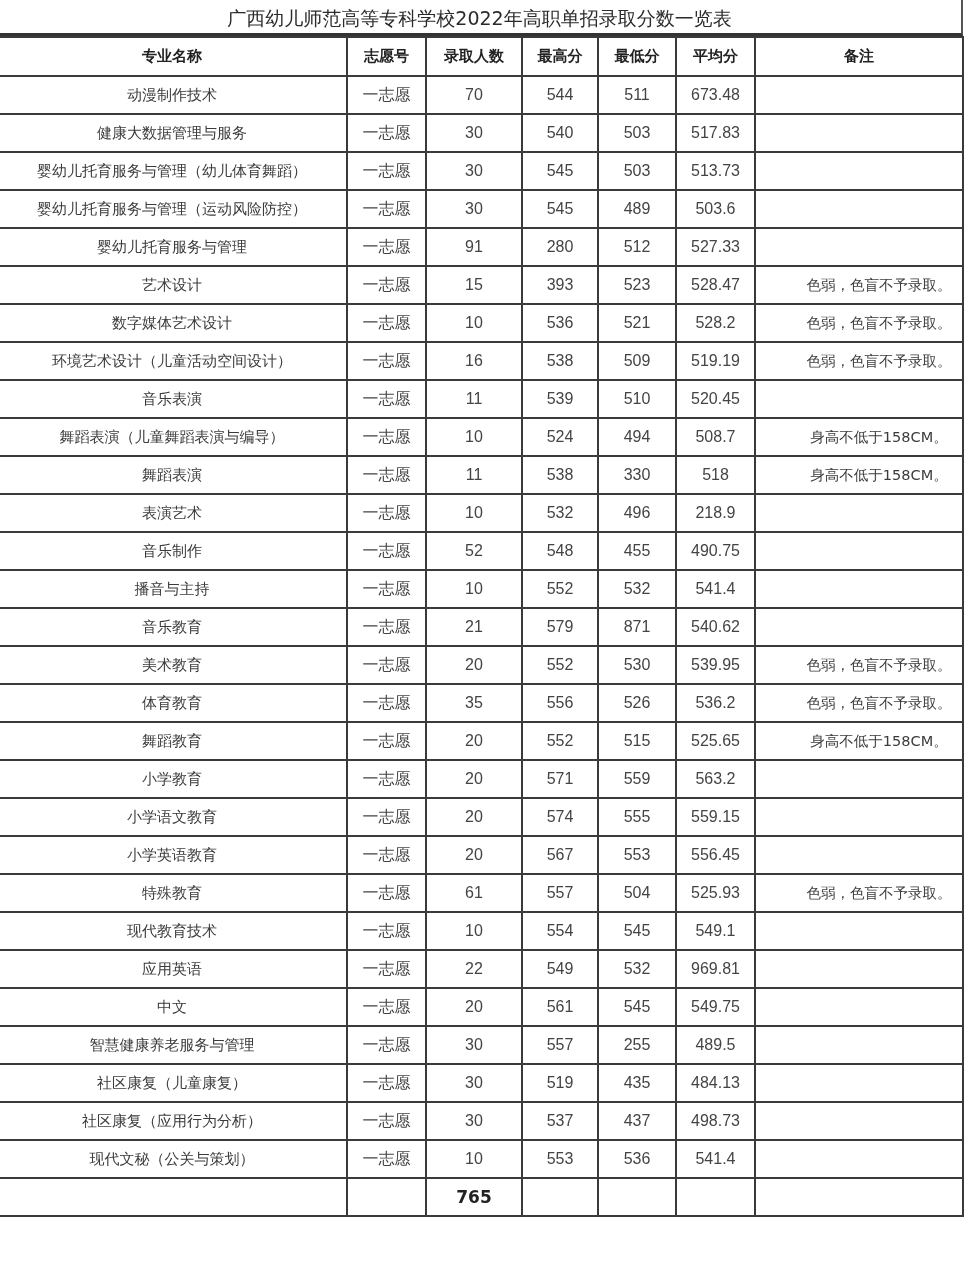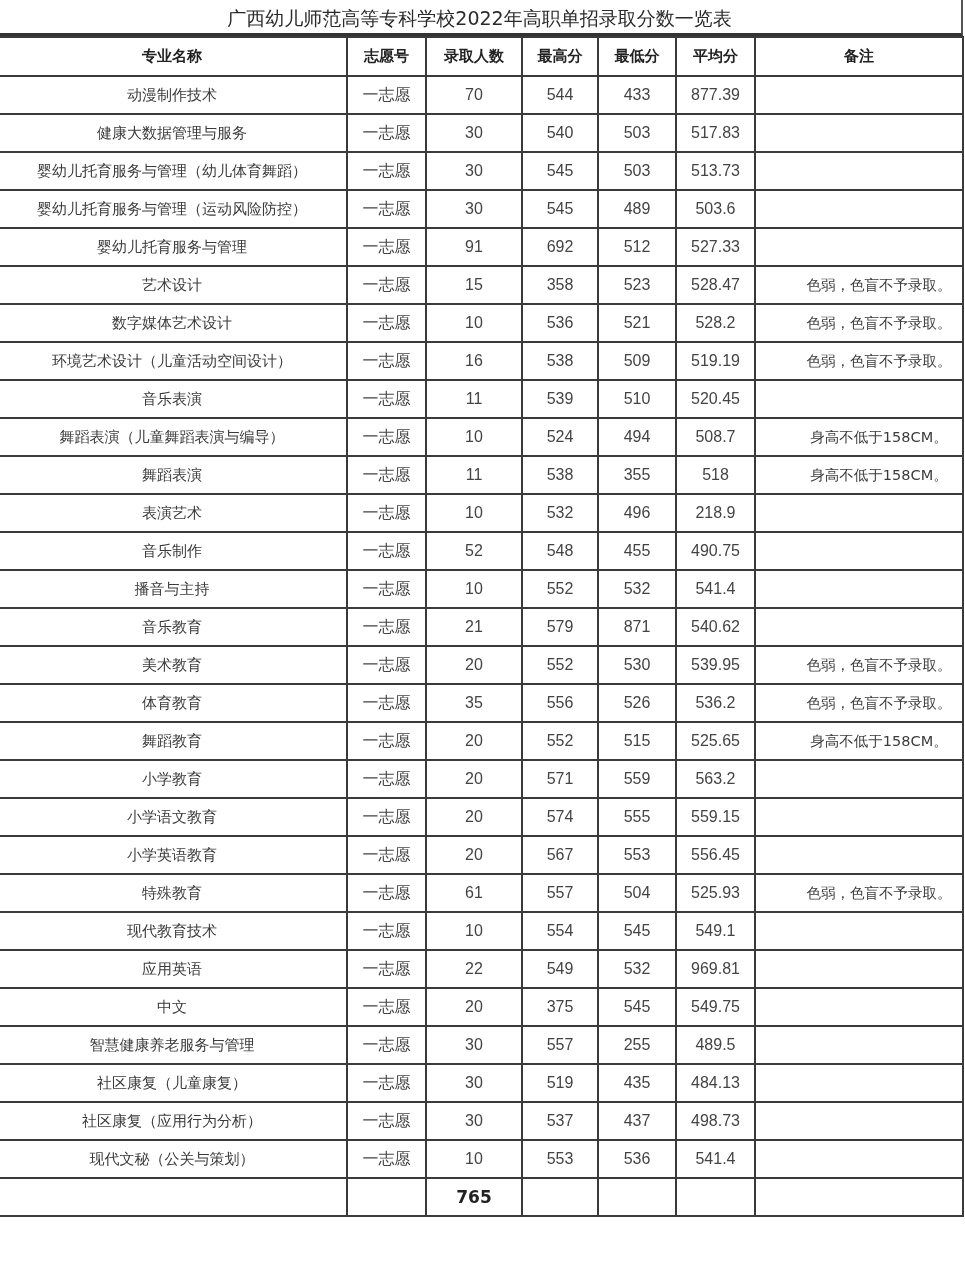--- a/index.html
+++ b/index.html
@@ -45,22 +45,22 @@
         <th>平均分</th>
         <th>备注</th>
       </tr>
     </thead>
     <tbody id="rows">
         <tr class="data">
           <td class="name">动漫制作技术</td>
           <td class="num">一志愿</td>
           <td class="num">70</td>
           <td class="num">544</td>
-          <td class="num">433</td>
-          <td class="num">877.39</td>
+          <td class="num">511</td>
+          <td class="num">673.48</td>
           <td class="note"></td>
         </tr>
         <tr class="data">
           <td class="name">健康大数据管理与服务</td>
           <td class="num">一志愿</td>
           <td class="num">30</td>
           <td class="num">540</td>
           <td class="num">503</td>
           <td class="num">517.83</td>
           <td class="note"></td>
@@ -80,30 +80,30 @@
           <td class="num">30</td>
           <td class="num">545</td>
           <td class="num">489</td>
           <td class="num">503.6</td>
           <td class="note"></td>
         </tr>
         <tr class="data">
           <td class="name">婴幼儿托育服务与管理</td>
           <td class="num">一志愿</td>
           <td class="num">91</td>
-          <td class="num">692</td>
+          <td class="num">280</td>
           <td class="num">512</td>
           <td class="num">527.33</td>
           <td class="note"></td>
         </tr>
         <tr class="data">
           <td class="name">艺术设计</td>
           <td class="num">一志愿</td>
           <td class="num">15</td>
-          <td class="num">358</td>
+          <td class="num">393</td>
           <td class="num">523</td>
           <td class="num">528.47</td>
           <td class="note">色弱，色盲不予录取。</td>
         </tr>
         <tr class="data">
           <td class="name">数字媒体艺术设计</td>
           <td class="num">一志愿</td>
           <td class="num">10</td>
           <td class="num">536</td>
           <td class="num">521</td>
@@ -135,21 +135,21 @@
           <td class="num">524</td>
           <td class="num">494</td>
           <td class="num">508.7</td>
           <td class="note">身高不低于158CM。</td>
         </tr>
         <tr class="data">
           <td class="name">舞蹈表演</td>
           <td class="num">一志愿</td>
           <td class="num">11</td>
           <td class="num">538</td>
-          <td class="num">355</td>
+          <td class="num">330</td>
           <td class="num">518</td>
           <td class="note">身高不低于158CM。</td>
         </tr>
         <tr class="data">
           <td class="name">表演艺术</td>
           <td class="num">一志愿</td>
           <td class="num">10</td>
           <td class="num">532</td>
           <td class="num">496</td>
           <td class="num">218.9</td>
@@ -260,21 +260,21 @@
           <td class="num">22</td>
           <td class="num">549</td>
           <td class="num">532</td>
           <td class="num">969.81</td>
           <td class="note"></td>
         </tr>
         <tr class="data">
           <td class="name">中文</td>
           <td class="num">一志愿</td>
           <td class="num">20</td>
-          <td class="num">375</td>
+          <td class="num">561</td>
           <td class="num">545</td>
           <td class="num">549.75</td>
           <td class="note"></td>
         </tr>
         <tr class="data">
           <td class="name">智慧健康养老服务与管理</td>
           <td class="num">一志愿</td>
           <td class="num">30</td>
           <td class="num">557</td>
           <td class="num">255</td>

